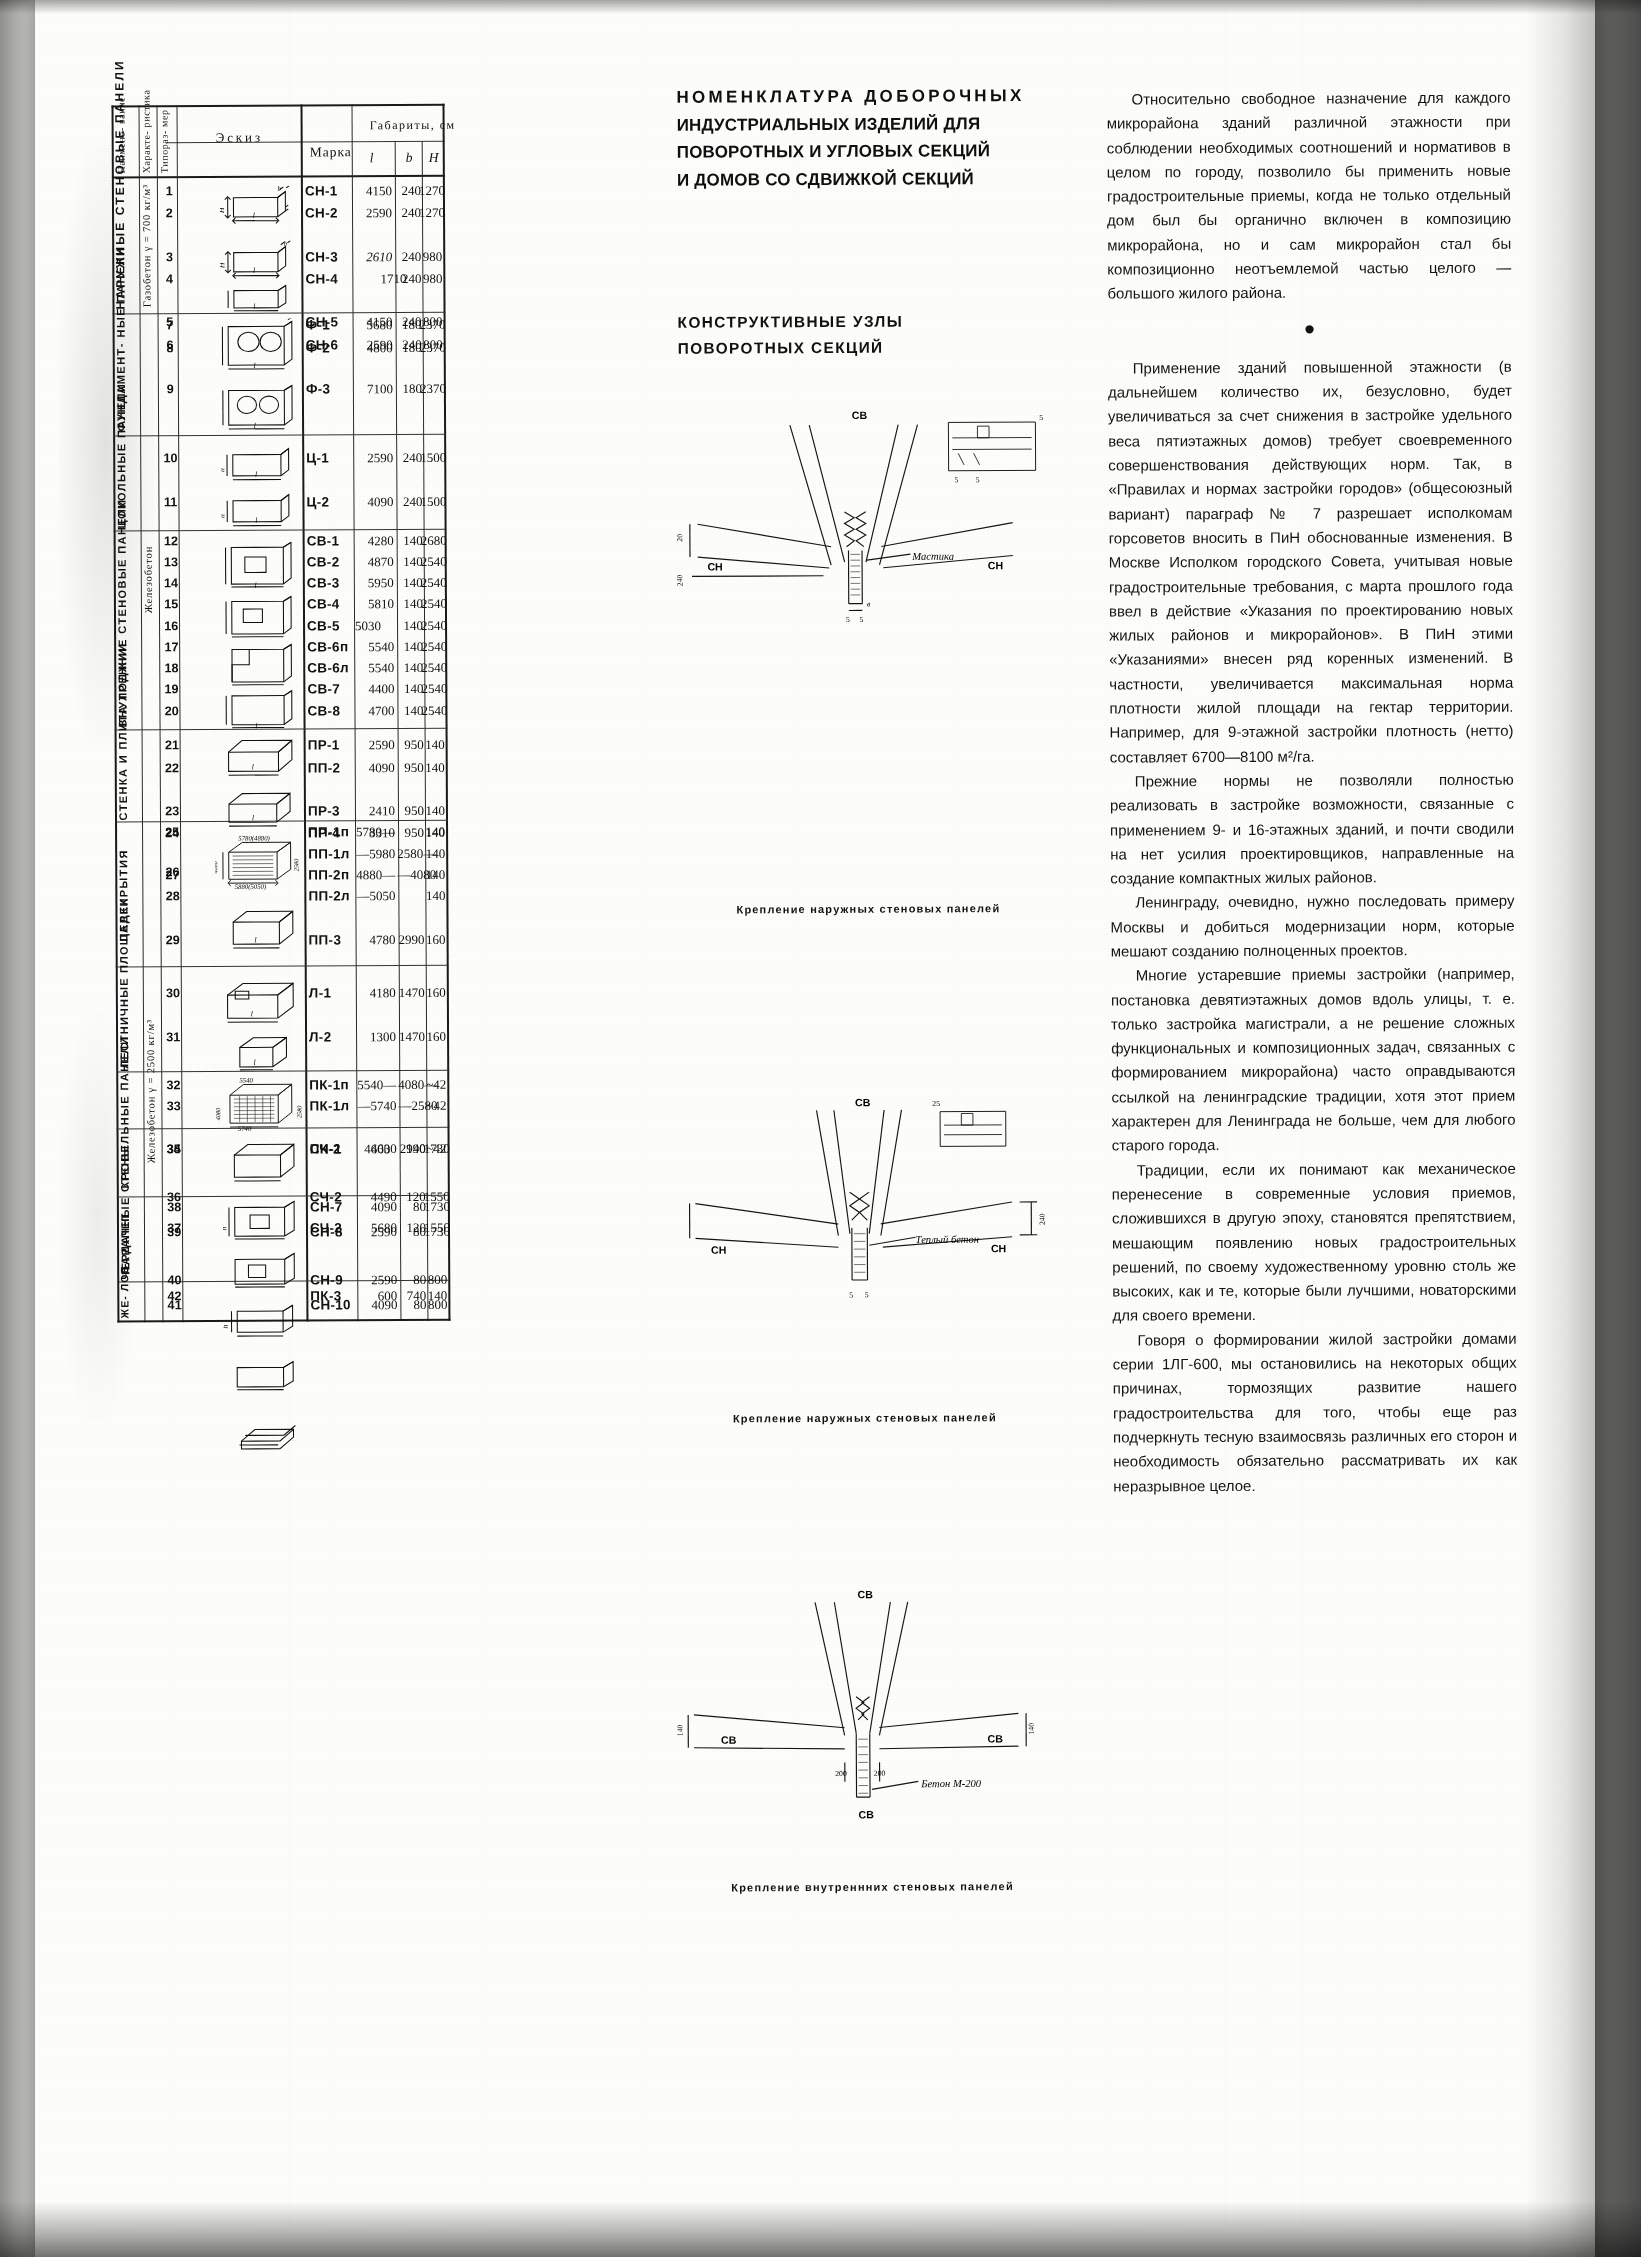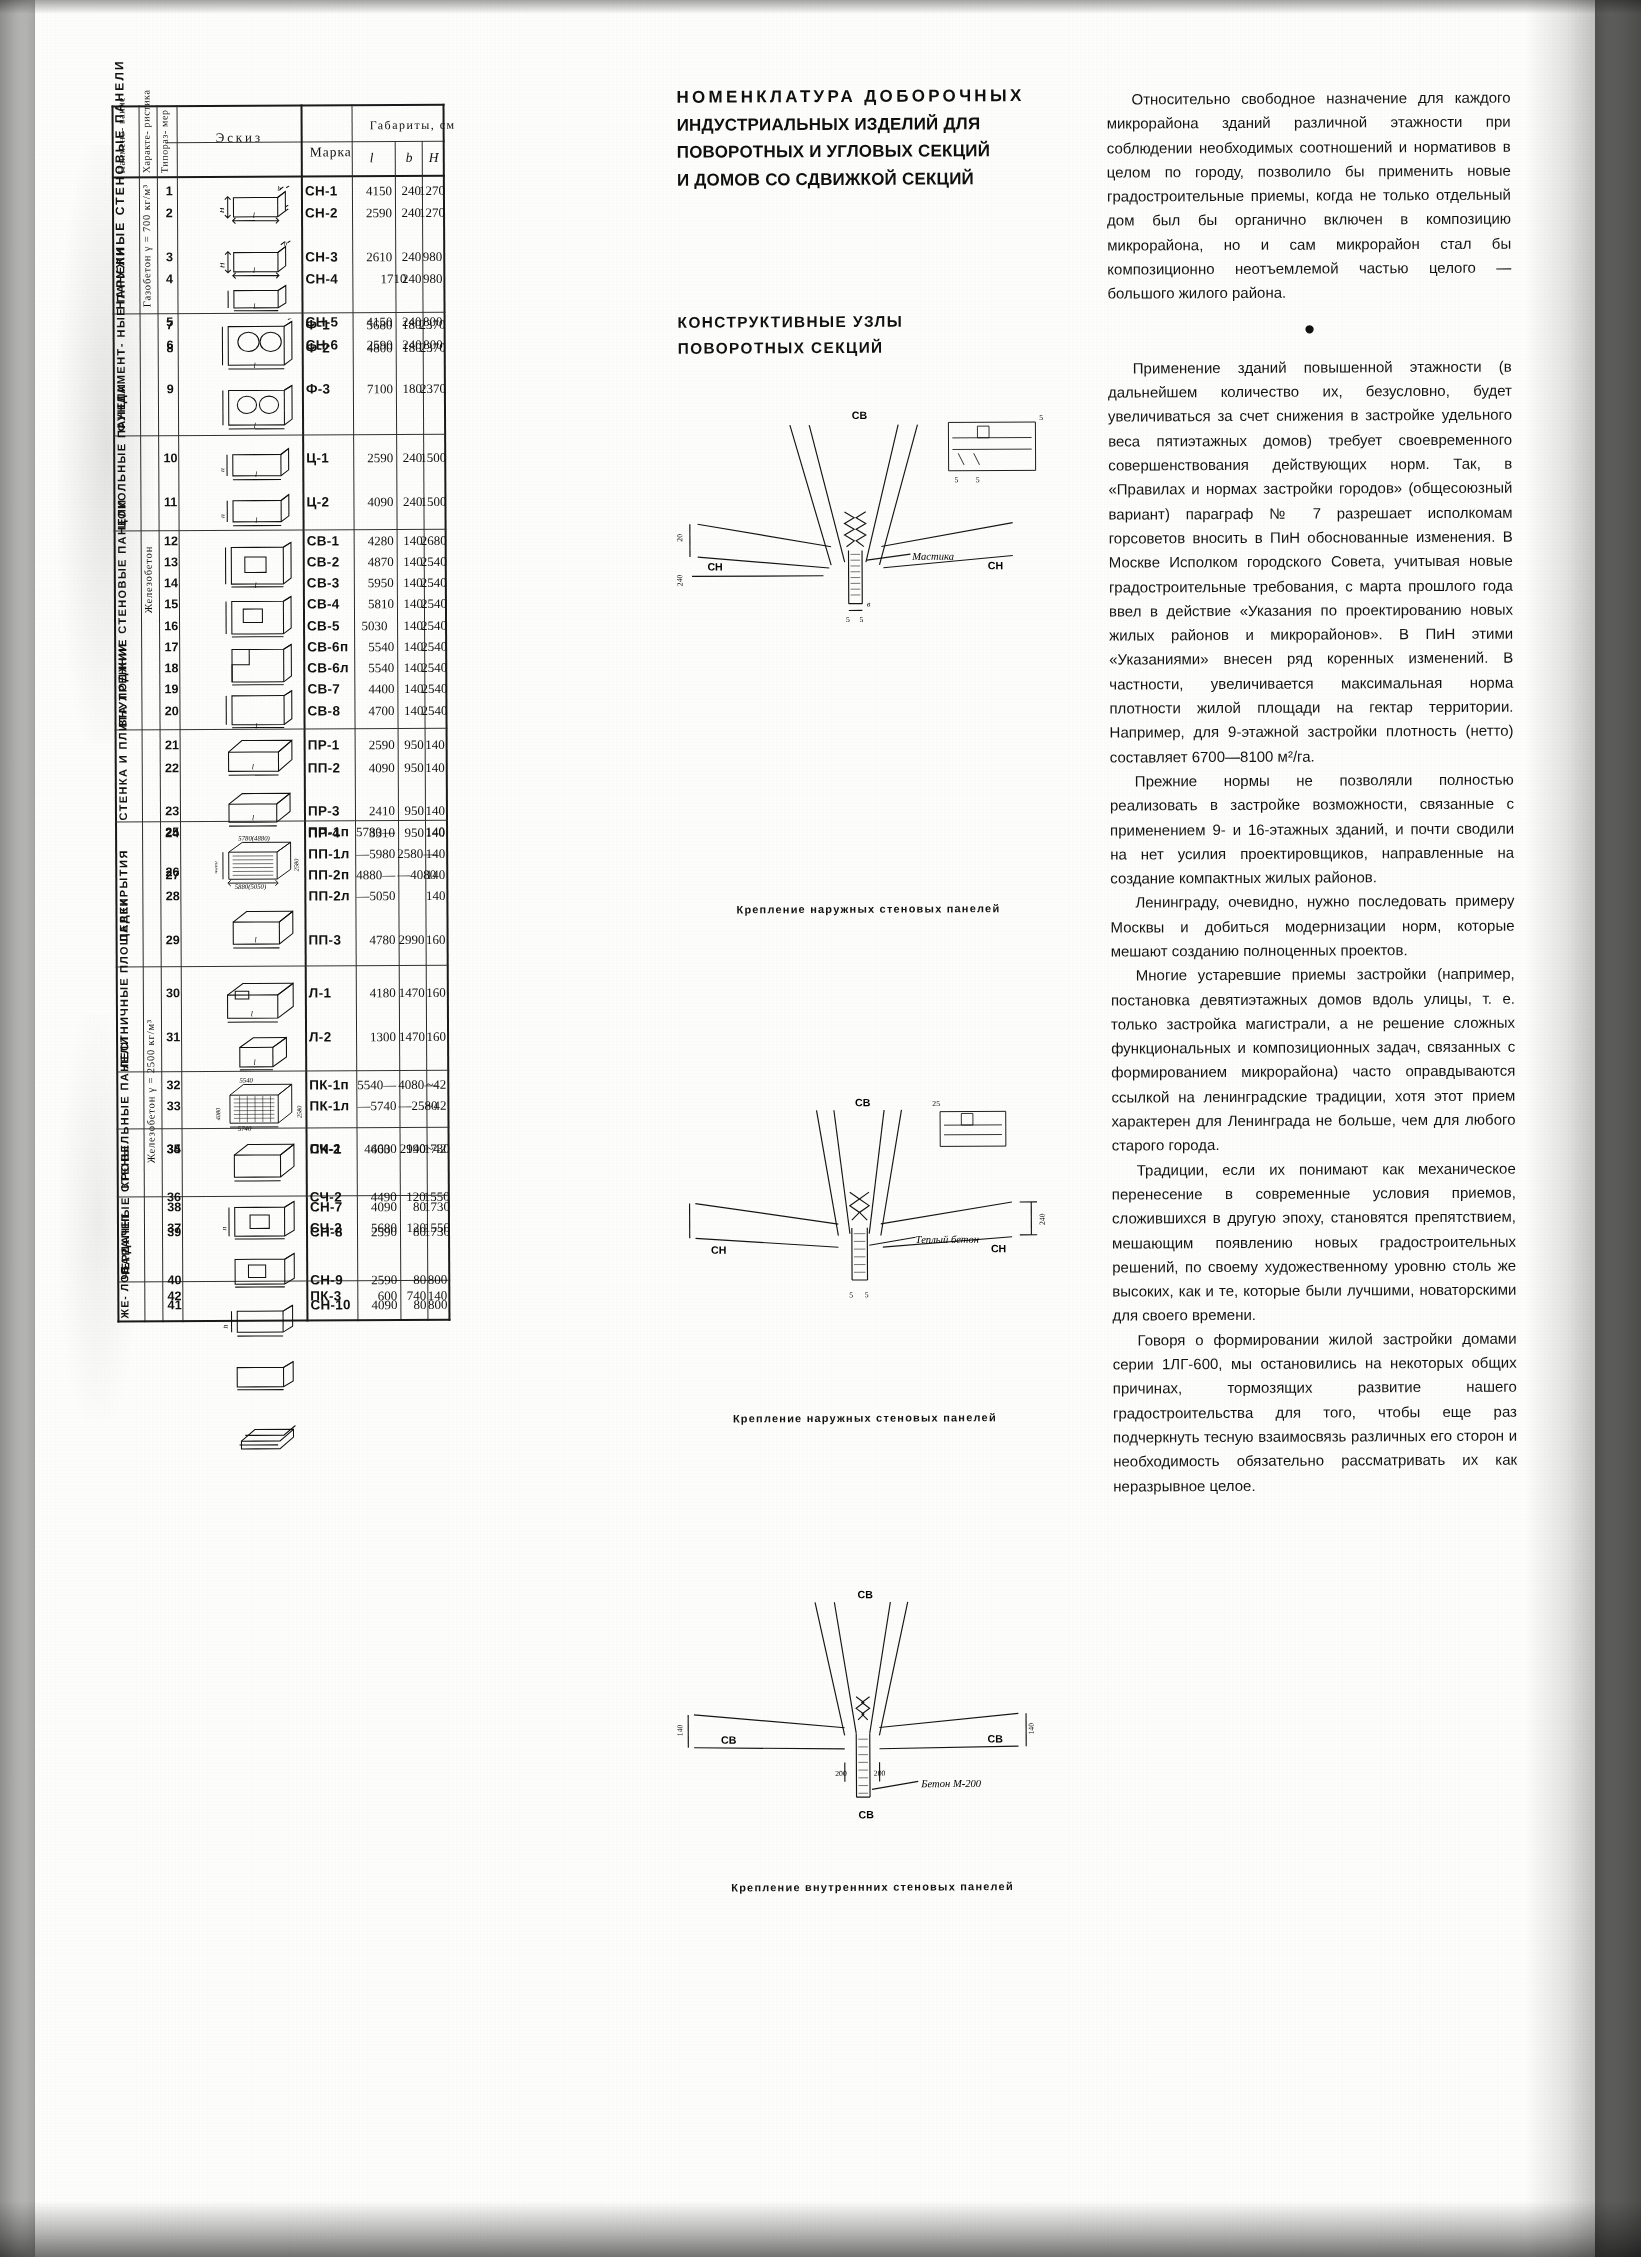--- a/index.html
+++ b/index.html
@@ -546,21 +546,21 @@
       <div class="dim" style="position: absolute; left: 241px; top: 79px; width: 39px; text-align: right;">4150</div>
       <div class="dim" style="position: absolute; left: 282px; top: 79px; width: 27px; text-align: right;">240</div>
       <div class="dim" style="position: absolute; left: 307px; top: 79px; width: 23px; text-align: right;">1270</div>
       <div class="num-col" style="position: absolute; left: 50px; top: 101px; width: 14.5px; text-align: center;">2</div>
       <div class="mark-cell" style="position: absolute; left: 193px; top: 101px; width: 44px; text-align: left;">СН-2</div>
       <div class="dim" style="position: absolute; left: 241px; top: 101px; width: 39px; text-align: right;">2590</div>
       <div class="dim" style="position: absolute; left: 282px; top: 101px; width: 27px; text-align: right;">240</div>
       <div class="dim" style="position: absolute; left: 307px; top: 101px; width: 23px; text-align: right;">1270</div>
       <div class="num-col" style="position: absolute; left: 50px; top: 145px; width: 14.5px; text-align: center;">3</div>
       <div class="mark-cell" style="position: absolute; left: 193px; top: 145px; width: 44px; text-align: left;">СН-3</div>
-      <div class="dim" style="position: absolute; left: 241px; top: 145px; width: 39px; text-align: right;">2610</div>
+      <div class="dim" style="position: absolute; left: 241px; top: 145px; width: 39px; text-align: right; font-style: italic;">2610</div>
       <div class="dim" style="position: absolute; left: 282px; top: 145px; width: 27px; text-align: right;">240</div>
       <div class="dim" style="position: absolute; left: 307px; top: 145px; width: 23px; text-align: right;">980</div>
       <div class="num-col" style="position: absolute; left: 50px; top: 167px; width: 14.5px; text-align: center;">4</div>
       <div class="mark-cell" style="position: absolute; left: 193px; top: 167px; width: 44px; text-align: left;">СН-4</div>
       <div class="dim" style="position: absolute; left: 241px; top: 167px; width: 53px; text-align: right;">1710</div>
       <div class="dim" style="position: absolute; left: 282px; top: 167px; width: 27px; text-align: right;">240</div>
       <div class="dim" style="position: absolute; left: 307px; top: 167px; width: 23px; text-align: right;">980</div>
       <div class="num-col" style="position: absolute; left: 50px; top: 210px; width: 14.5px; text-align: center;">5</div>
       <div class="mark-cell" style="position: absolute; left: 193px; top: 210px; width: 44px; text-align: left;">СН-5</div>
       <div class="dim" style="position: absolute; left: 241px; top: 210px; width: 39px; text-align: right;">4150</div>
@@ -611,21 +611,21 @@
       <div class="dim" style="position: absolute; left: 241px; top: 471px; width: 39px; text-align: right;">5950</div>
       <div class="dim" style="position: absolute; left: 282px; top: 471px; width: 27px; text-align: right;">140</div>
       <div class="dim" style="position: absolute; left: 307px; top: 471px; width: 23px; text-align: right;">2540</div>
       <div class="num-col" style="position: absolute; left: 50px; top: 492px; width: 14.5px; text-align: center;">15</div>
       <div class="mark-cell" style="position: absolute; left: 193px; top: 492px; width: 44px; text-align: left;">СВ-4</div>
       <div class="dim" style="position: absolute; left: 241px; top: 492px; width: 39px; text-align: right;">5810</div>
       <div class="dim" style="position: absolute; left: 282px; top: 492px; width: 27px; text-align: right;">140</div>
       <div class="dim" style="position: absolute; left: 307px; top: 492px; width: 23px; text-align: right;">2540</div>
       <div class="num-col" style="position: absolute; left: 50px; top: 514px; width: 14.5px; text-align: center;">16</div>
       <div class="mark-cell" style="position: absolute; left: 193px; top: 514px; width: 44px; text-align: left;">СВ-5</div>
-      <div class="dim" style="position: absolute; left: 241px; top: 514px; width: 39px; text-align: center;">5030</div>
+      <div class="dim" style="position: absolute; left: 241px; top: 514px; width: 39px; text-align: left;">5030</div>
       <div class="dim" style="position: absolute; left: 282px; top: 514px; width: 27px; text-align: right;">140</div>
       <div class="dim" style="position: absolute; left: 307px; top: 514px; width: 23px; text-align: right;">2540</div>
       <div class="num-col" style="position: absolute; left: 50px; top: 535px; width: 14.5px; text-align: center;">17</div>
       <div class="mark-cell" style="position: absolute; left: 193px; top: 535px; width: 44px; text-align: left;">СВ-6п</div>
       <div class="dim" style="position: absolute; left: 241px; top: 535px; width: 39px; text-align: right;">5540</div>
       <div class="dim" style="position: absolute; left: 282px; top: 535px; width: 27px; text-align: right;">140</div>
       <div class="dim" style="position: absolute; left: 307px; top: 535px; width: 23px; text-align: right;">2540</div>
       <div class="num-col" style="position: absolute; left: 50px; top: 556px; width: 14.5px; text-align: center;">18</div>
       <div class="mark-cell" style="position: absolute; left: 193px; top: 556px; width: 44px; text-align: left;">СВ-6л</div>
       <div class="dim" style="position: absolute; left: 241px; top: 556px; width: 39px; text-align: right;">5540</div>

